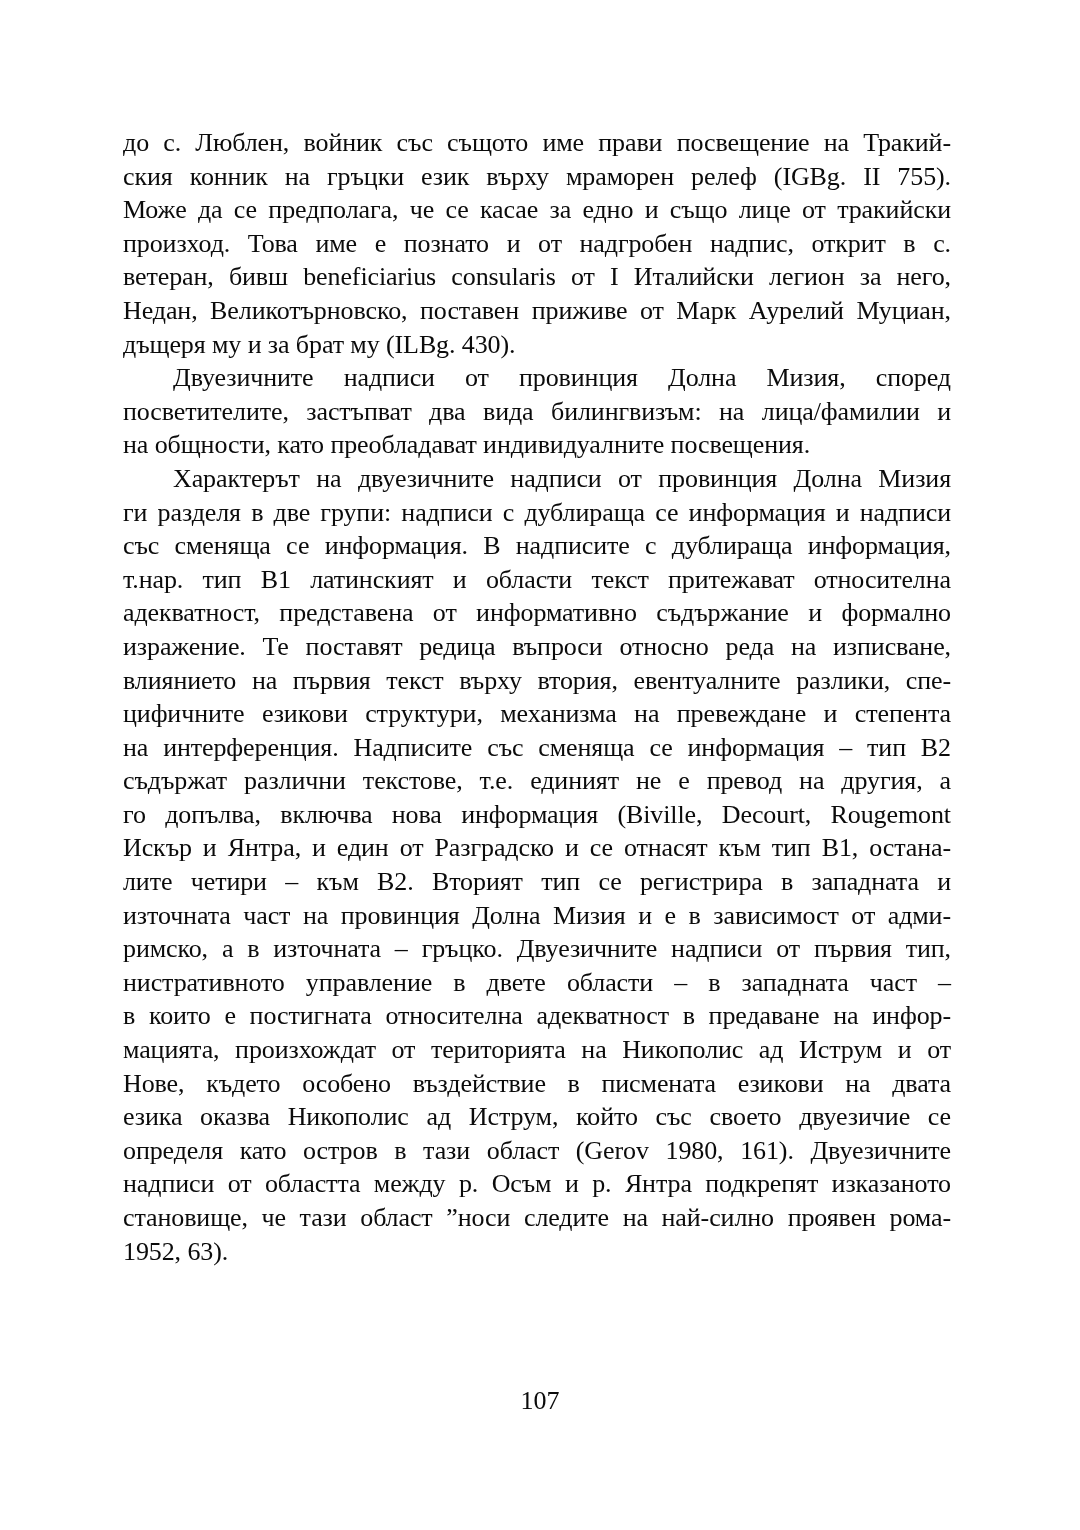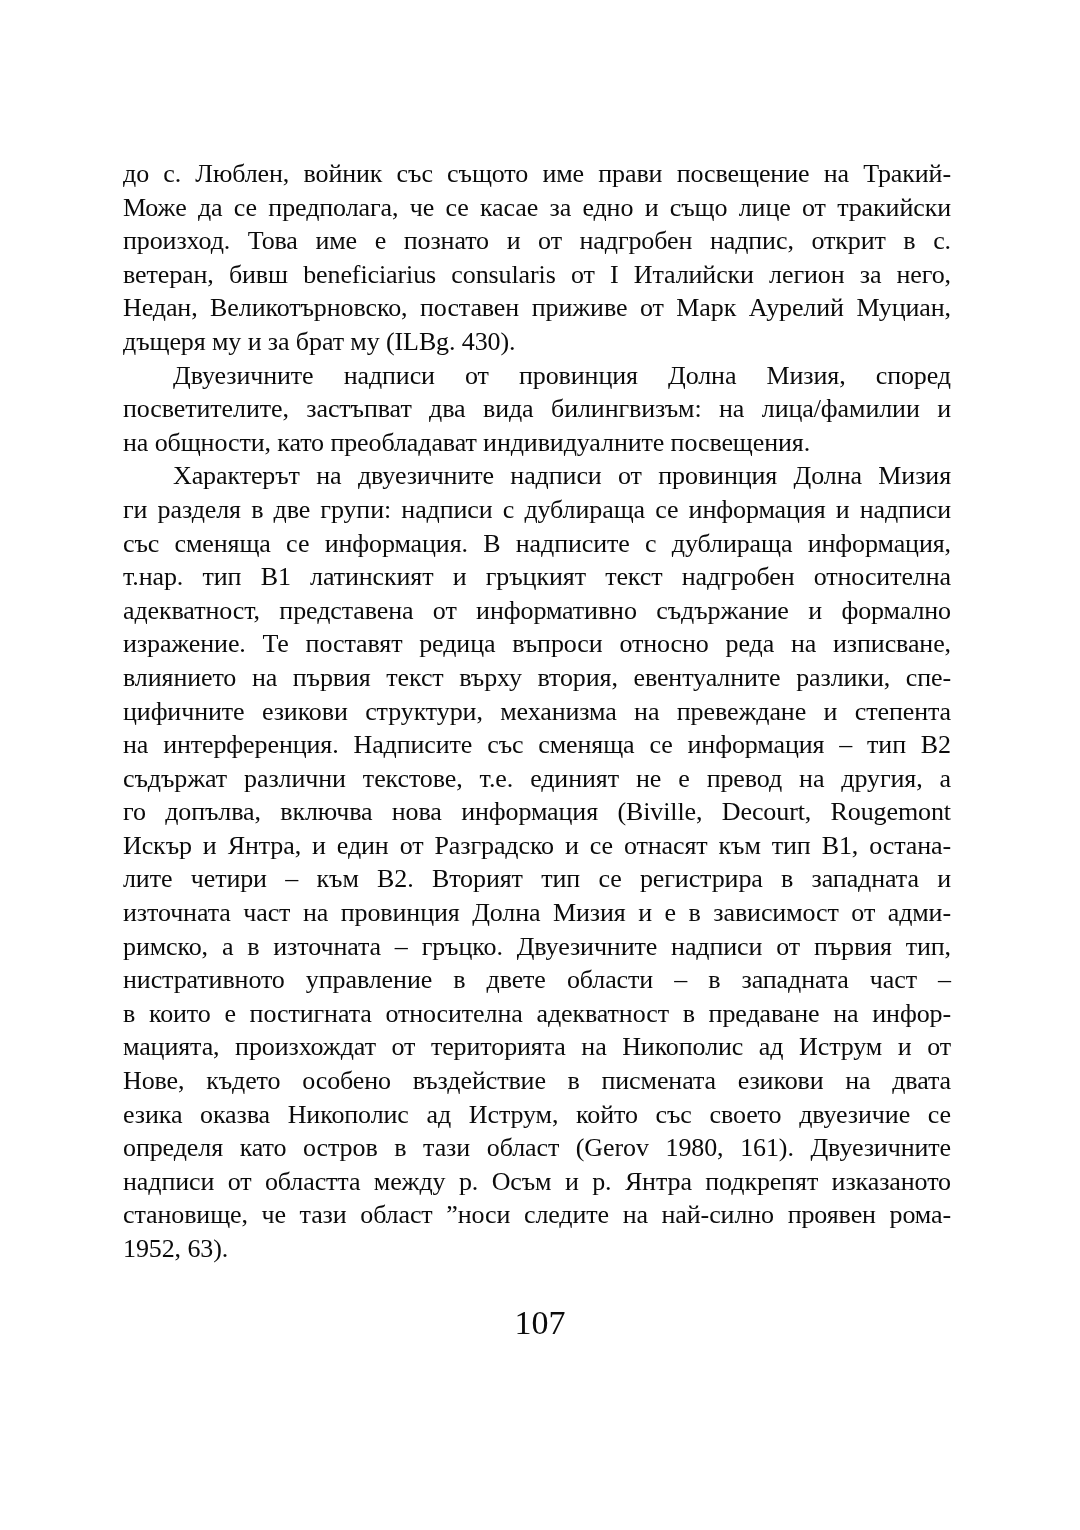--- a/index.html
+++ b/index.html
@@ -13,21 +13,21 @@
     height: 1530px;
     margin: 0 auto;
     background: #ffffff;
     color: #0b0b0b;
     font-family: "Liberation Serif", "DejaVu Serif", serif;
     overflow: hidden;
   }
   .text-block {
     position: absolute;
     left: 123px;
-    top: 157px;
+    top: 126px;
     width: 828px;
     font-size: 26px;
     line-height: 33.6px;
     letter-spacing: -0.1px;
   }
   .paragraph {
     margin: 0;
     padding: 0;
   }
   .line {
@@ -36,51 +36,52 @@
     white-space: normal;
   }
   .line.last {
     text-align-last: left;
   }
   .line.indent {
     text-indent: 50px;
   }
   .page-number {
     position: absolute;
-    top: 1308px;
+    top: 1386px;
     left: 0;
     width: 100%;
     text-align: center;
-    font-size: 34px;
+    font-size: 26px;
     line-height: 30px;
   }
 </style>
 </head>
 <body>
 
 <div class="page">
   <div class="text-block">
       <div class="paragraph">
         <div class="line">до с. Люблен, войник със същото име прави посвещение на Тракий-</div>
+        <div class="line">ския конник на гръцки език върху мраморен релеф (IGBg. II 755).</div>
         <div class="line">Може да се предполага, че се касае за едно и също лице от тракийски</div>
         <div class="line">произход. Това име е познато и от надгробен надпис, открит в с.</div>
         <div class="line">ветеран, бивш beneficiarius consularis от I Италийски легион за него,</div>
         <div class="line">Недан, Великотърновско, поставен приживе от Марк Аурелий Муциан,</div>
         <div class="line last">дъщеря му и за брат му (ILBg. 430).</div>
       </div>
       <div class="paragraph">
         <div class="line indent">Двуезичните надписи от провинция Долна Мизия, според</div>
         <div class="line">посветителите, застъпват два вида билингвизъм: на лица/фамилии и</div>
         <div class="line last">на общности, като преобладават индивидуалните посвещения.</div>
       </div>
       <div class="paragraph">
         <div class="line indent">Характерът на двуезичните надписи от провинция Долна Мизия</div>
         <div class="line">ги разделя в две групи: надписи с дублираща се информация и надписи</div>
         <div class="line">със сменяща се информация. В надписите с дублираща информация,</div>
-        <div class="line">т.нар. тип B1 латинският и гръцкият текст надгробен относителна</div>
+        <div class="line">т.нар. тип B1 латинският и области текст притежават относителна</div>
         <div class="line">адекватност, представена от информативно съдържание и формално</div>
         <div class="line">изражение. Те поставят редица въпроси относно реда на изписване,</div>
         <div class="line">влиянието на първия текст върху втория, евентуалните разлики, спе-</div>
         <div class="line">цифичните езикови структури, механизма на превеждане и степента</div>
         <div class="line">на интерференция. Надписите със сменяща се информация – тип B2</div>
         <div class="line">съдържат различни текстове, т.е. единият не е превод на другия, а</div>
         <div class="line">го допълва, включва нова информация (Biville, Decourt, Rougemont</div>
         <div class="line">Искър и Янтра, и един от Разградско и се отнасят към тип B1, остана-</div>
         <div class="line">лите четири – към B2. Вторият тип се регистрира в западната и</div>
         <div class="line">източната част на провинция Долна Мизия и е в зависимост от адми-</div>

